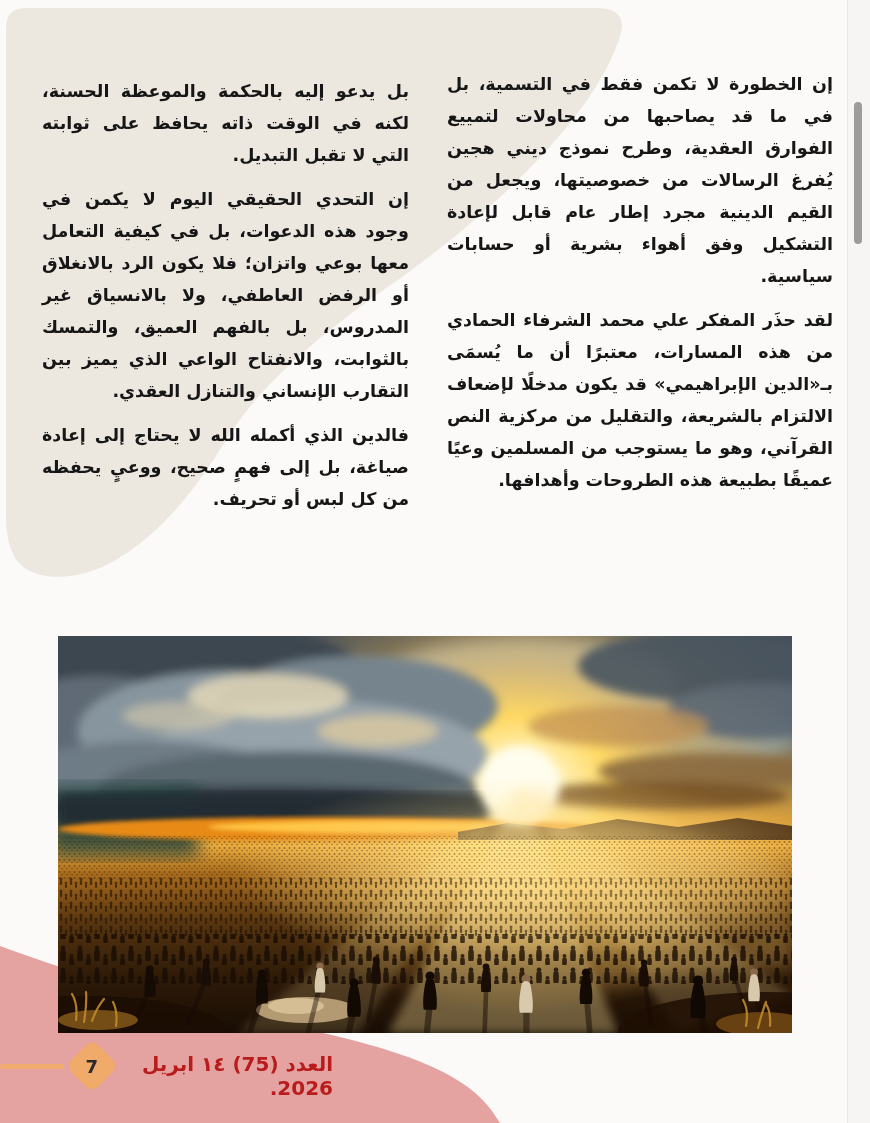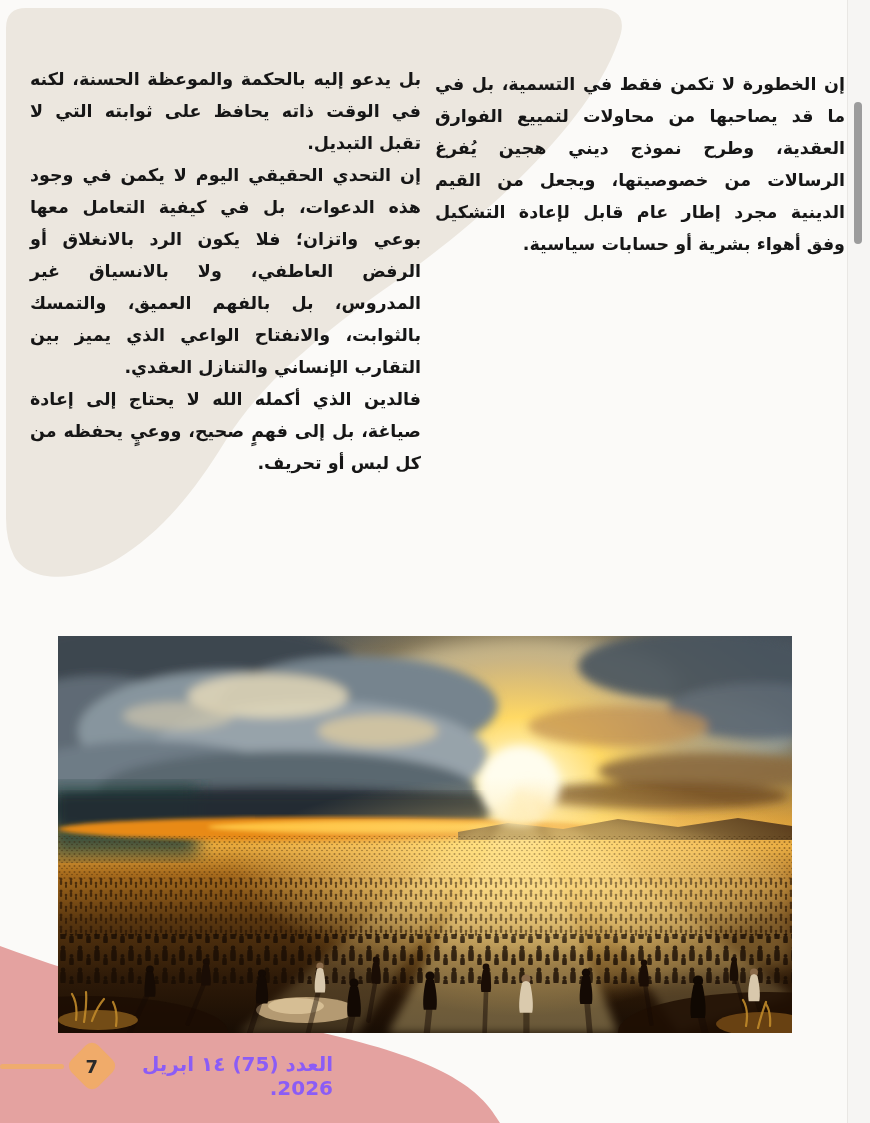--- a/index.html
+++ b/index.html
@@ -1,44 +1,45 @@
 <!DOCTYPE html>
 <html lang="ar"><head>
 <meta charset="utf-8">
 <style>
   html,body{margin:0;padding:0;background:#FBFAF8;}
   .page{position:relative;width:870px;height:1123px;overflow:hidden;background:#FBFAF8;font-family:"DejaVu Sans",sans-serif;}
   .decor{position:absolute;left:0;top:0;z-index:1;}
   .page-edge{position:absolute;left:847px;top:0;width:23px;height:100%;background:#F6F5F3;border-left:1px solid #E9E7E4;z-index:1;}
   .scroll-thumb{position:absolute;left:854px;top:102px;width:8px;height:142px;border-radius:4px;background:#9C9C9C;z-index:6;}
   .col{position:absolute;z-index:2;direction:rtl;text-align:justify;font-weight:bold;color:#161616;font-size:17.5px;line-height:32px;letter-spacing:-.1px;}
-  .col p{margin:0;}
-  .col-right{right:25px;top:68px;width:410px;}
+  .col p{margin:12px;}
+  .col-right{right:25px;top:56px;width:410px;}
   .col-left{left:30px;top:63px;width:391px;}
   .photo{position:absolute;left:58px;top:636px;width:734px;height:397px;z-index:3;overflow:hidden;background:#3A2B16;}
   .footer-line{position:absolute;left:0;top:1064px;width:64px;height:5px;background:#EFAC6E;border-radius:3px;z-index:5;}
   .badge{position:absolute;left:73px;top:1047px;width:38px;height:38px;background:#F0AB6A;border-radius:9px;transform:rotate(45deg);z-index:5;display:flex;align-items:center;justify-content:center;}
   .badge span{transform:rotate(-45deg);font-size:18px;font-weight:bold;color:#2A2A2A;}
-  .issue{position:absolute;left:128px;top:1052px;width:205px;z-index:5;direction:rtl;text-align:right;font-size:20px;font-weight:bold;color:#8b5cf6;}
+  .issue{position:absolute;left:128px;top:1052px;width:205px;z-index:5;direction:rtl;text-align:right;font-size:20px;font-weight:bold;color:#b91c1c;}
 </style>
 </head>
 <body>
 
 <div class="page">
 
   <svg class="decor" width="870" height="1123" viewBox="0 0 870 1123">
     <path d="M26,8 L596,8 Q632,8 618,42 C588,128 472,228 392,284 C312,340 258,388 226,440 C194,492 162,532 116,560 C74,584 28,582 14,556 Q6,540 6,518 L6,28 Q6,8 26,8 Z" fill="#ECE7DF"></path>
     <path d="M0,946 C128,994 262,1018 352,1040 C452,1066 482,1092 500,1123 L0,1123 Z" fill="#E4A2A0"></path>
   </svg>
 
   <div class="page-edge"></div>
   <div class="scroll-thumb"></div>
 
   <div class="col col-right" lang="ar">
     <p>إن الخطورة لا تكمن فقط في التسمية، بل في ما قد يصاحبها من محاولات لتمييع الفوارق العقدية، وطرح نموذج ديني هجين يُفرغ الرسالات من خصوصيتها، ويجعل من القيم الدينية مجرد إطار عام قابل لإعادة التشكيل وفق أهواء بشرية أو حسابات سياسية.</p>
+    <p>لقد حذَر المفكر علي محمد الشرفاء الحمادي من هذه المسارات، معتبرًا أن ما يُسمَى بـ«الدين الإبراهيمي» قد يكون مدخلًا لإضعاف الالتزام بالشريعة، والتقليل من مركزية النص القرآني، وهو ما يستوجب من المسلمين وعيًا عميقًا بطبيعة هذه الطروحات وأهدافها.</p>
   </div>
   <div class="col col-left" lang="ar">
     <p>بل يدعو إليه بالحكمة والموعظة الحسنة، لكنه في الوقت ذاته يحافظ على ثوابته التي لا تقبل التبديل.</p>
     <p>إن التحدي الحقيقي اليوم لا يكمن في وجود هذه الدعوات، بل في كيفية التعامل معها بوعي واتزان؛ فلا يكون الرد بالانغلاق أو الرفض العاطفي، ولا بالانسياق غير المدروس، بل بالفهم العميق، والتمسك بالثوابت، والانفتاح الواعي الذي يميز بين التقارب الإنساني والتنازل العقدي.</p>
     <p>فالدين الذي أكمله الله لا يحتاج إلى إعادة صياغة، بل إلى فهمٍ صحيح، ووعيٍ يحفظه من كل لبس أو تحريف.</p>
   </div>
 
   <div class="photo" aria-label="حشود غفيرة من الناس تسير في سهل ذهبي واسع نحو ضوء الشمس الساطع تحت سماء ملبدة بغيوم داكنة">
     <svg width="734" height="397" viewBox="0 0 734 397">
       <defs>

